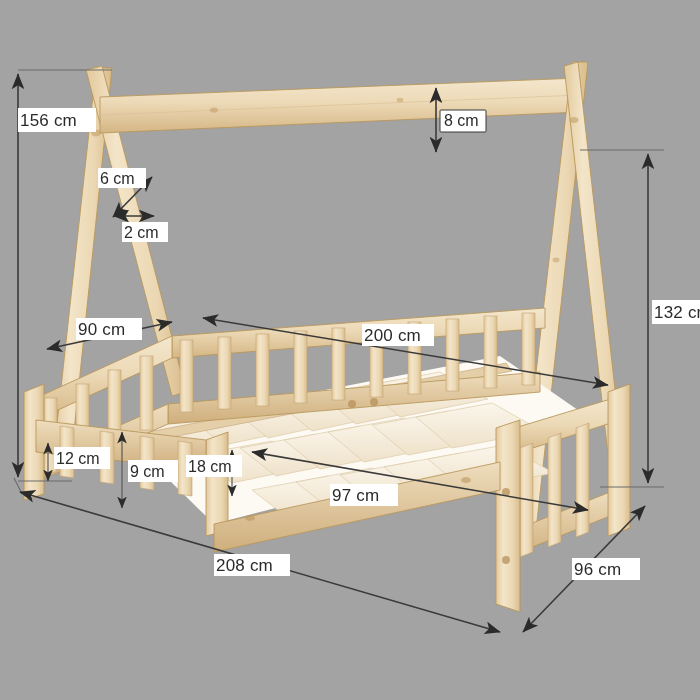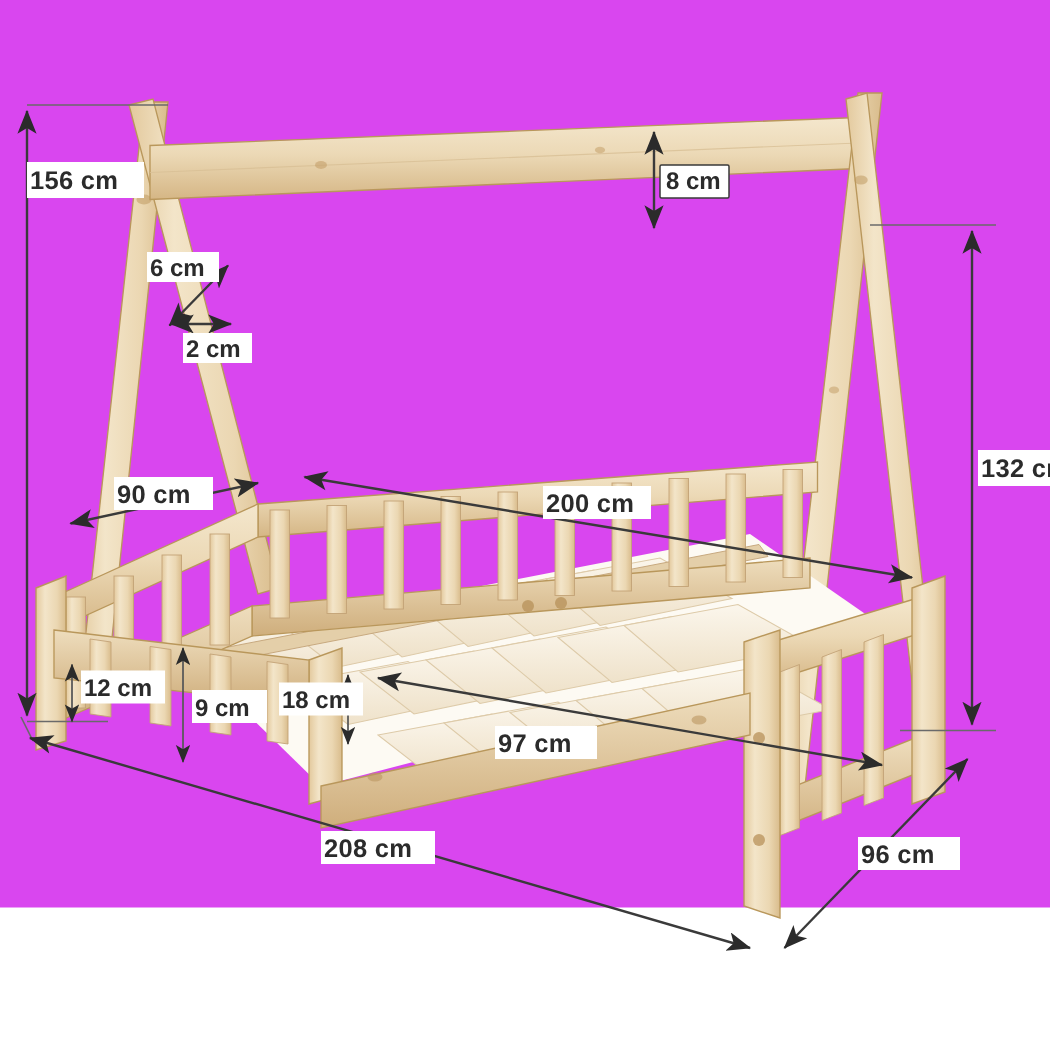--- a/index.html
+++ b/index.html
@@ -9,23 +9,22 @@
   }
   body {
     width: 700px;
     height: 700px;
     font-family: "Liberation Sans", sans-serif;
     overflow: hidden;
   }
   #stage {
     position: relative;
     width: 700px;
-    height: 605px;
-    background: #d946ef;
-    font-weight: bold;
+    height: 700px;
+    background: #a3a3a3;
   }
   svg#diagram {
     position: absolute;
     left: 0;
     top: 0;
     width: 700px;
     height: 700px;
     display: block;
   }
   .dim-text {

